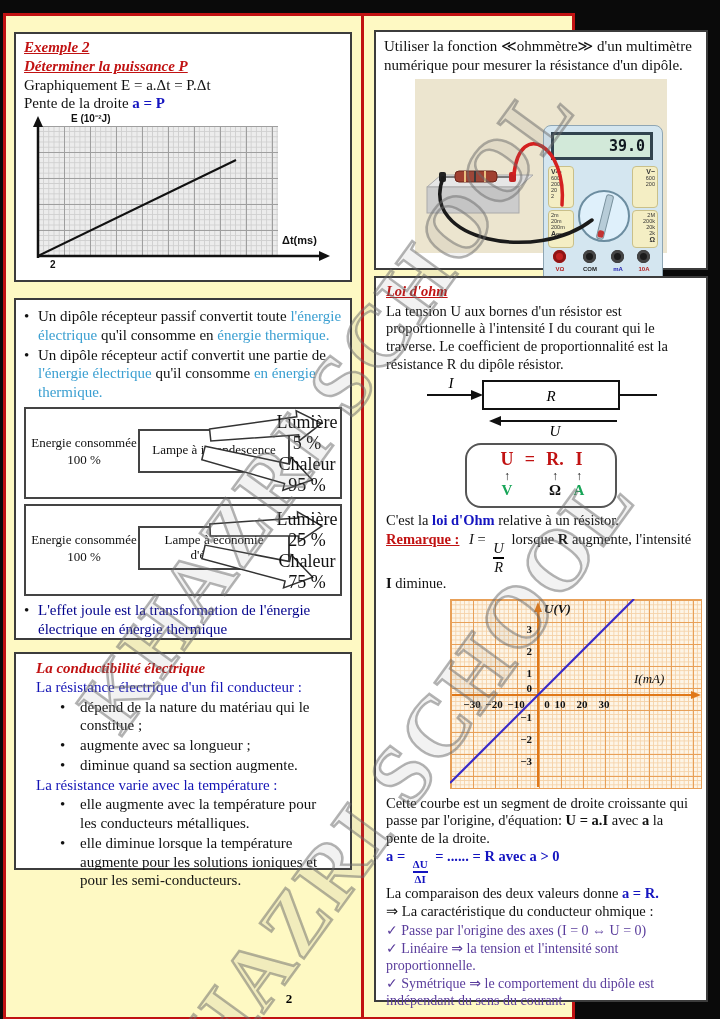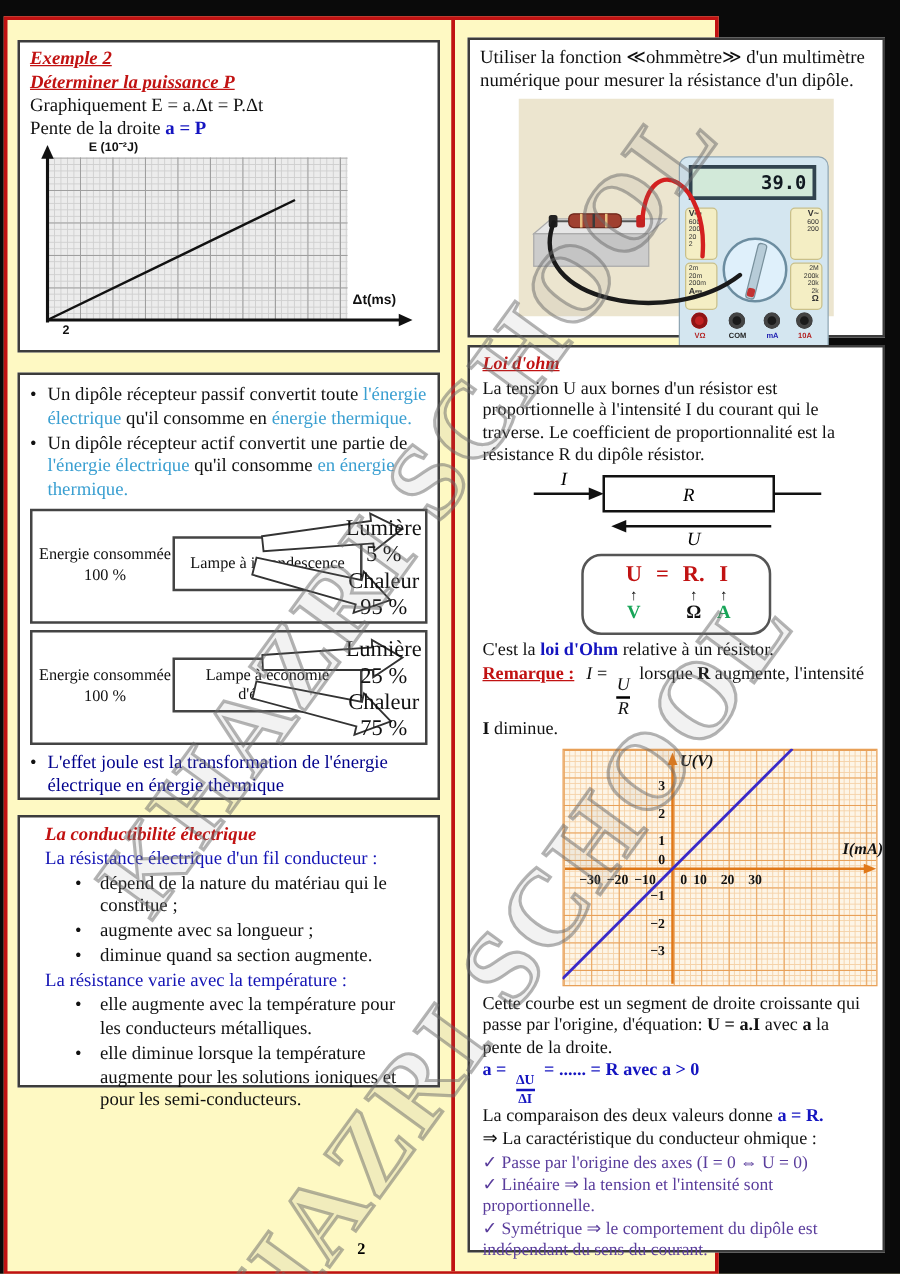--- a/index.html
+++ b/index.html
@@ -91,21 +91,21 @@
   .fbar{align-self:stretch;height:1.5px;background:#000;margin:1.5px 0;}
   .frac-blue{font-style:normal;font-size:11px;font-weight:bold;vertical-align:-7px;justify-content:flex-end;}
   .frac-blue .fbar{background:#1414c0;}
   .graph2{position:relative;width:252px;height:190px;margin:6px 0 6px 64px;}
   .g2-grid{position:absolute;left:0;top:0;right:0;bottom:0;background-color:#fdf5e7;
     background-image:linear-gradient(#e8a058 1px,transparent 1px),linear-gradient(90deg,#e8a058 1px,transparent 1px),
       linear-gradient(#f5d2a8 1px,transparent 1px),linear-gradient(90deg,#f5d2a8 1px,transparent 1px);
     background-size:22px 22px,22px 22px,4.4px 4.4px,4.4px 4.4px;border:1px solid #e8a058;}
   .g2-svg{position:absolute;left:0;top:0;}
   .g2-ylab{position:absolute;left:94px;top:2px;font-weight:bold;font-style:italic;font-size:13px;}
-  .g2-xlab{position:absolute;left:184px;top:72px;font-weight:bold;font-style:italic;font-size:13px;margin-left:40px;}
+  .g2-xlab{position:absolute;left:184px;top:72px;font-weight:normal;font-style:italic;font-size:13px;}
   .g2-yt{position:absolute;width:22px;text-align:right;left:60px;font-size:11px;font-weight:bold;}
   .g2-xt{position:absolute;top:99px;width:26px;text-align:center;font-size:11px;font-weight:bold;}
   .checks div{margin:1px 0;font-size:14px;}
   
   .wm{position:absolute;z-index:40;white-space:nowrap;font:bold 86px "Liberation Serif", serif;letter-spacing:3px;
       color:rgba(130,130,130,0.10);-webkit-text-stroke:2.5px rgba(105,105,105,0.5);
       transform:rotate(-54deg);pointer-events:none;text-align:center;width:920px;}
   .wm1{left:-140px;top:340px;}
   .wm2{left:-80px;top:730px;}
   .pageno{position:absolute;left:0;right:0;bottom:10px;text-align:center;font-weight:bold;font-size:13px;}

